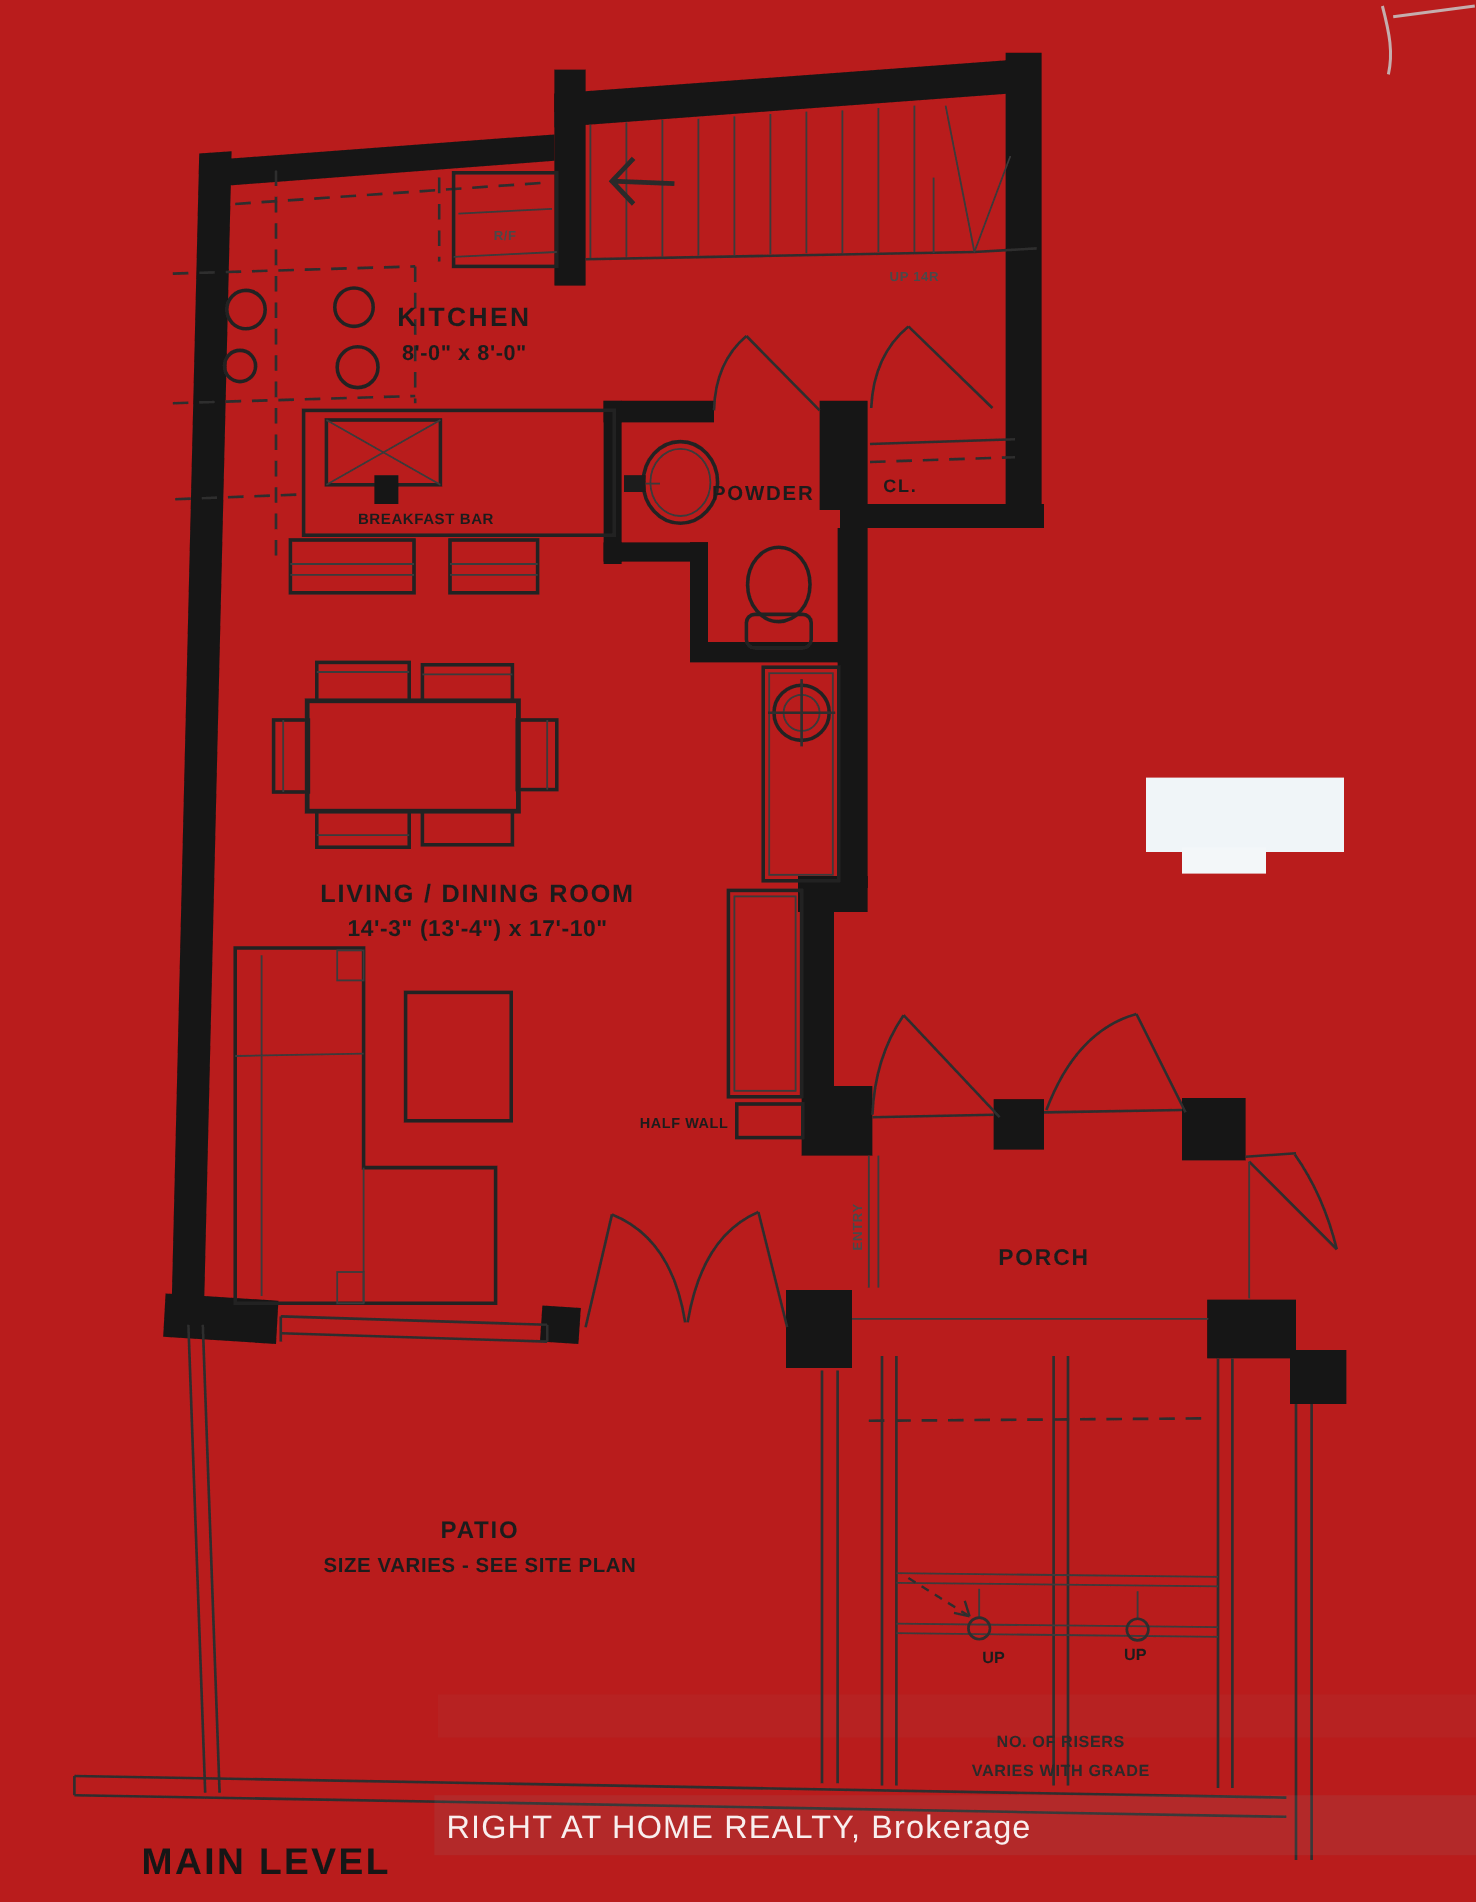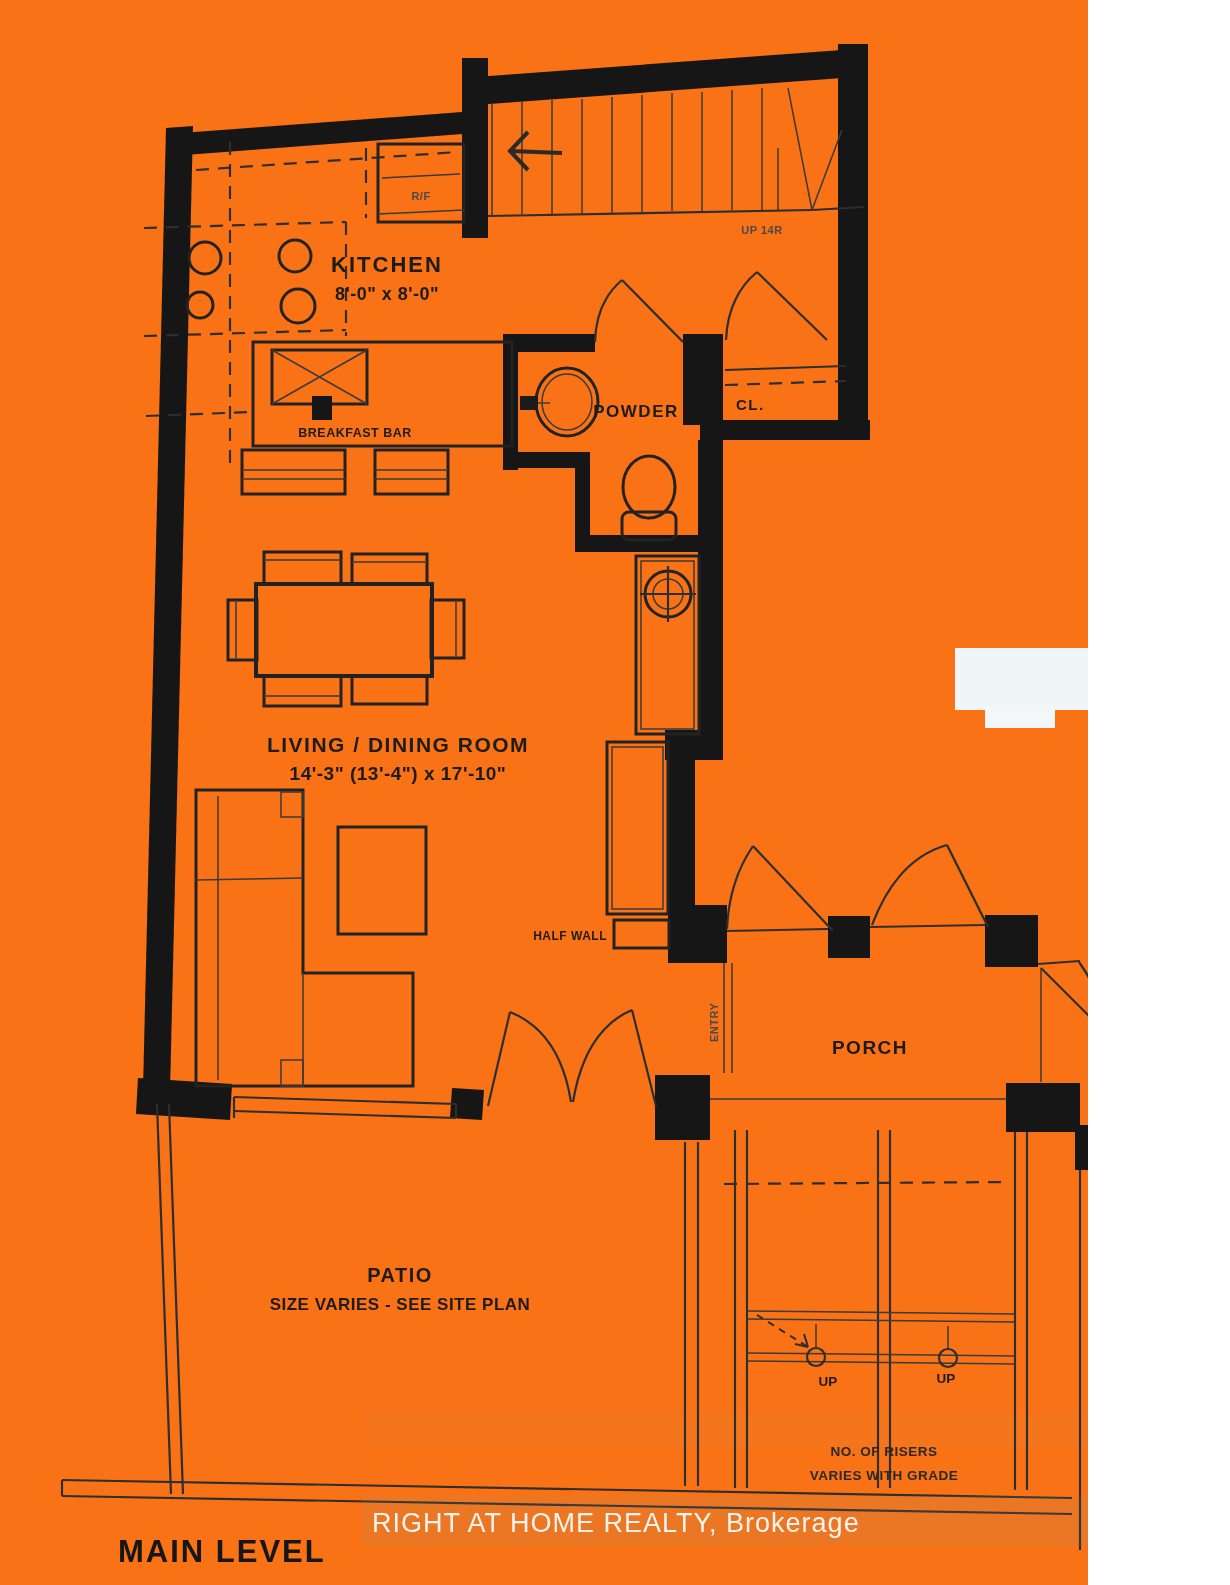--- a/index.html
+++ b/index.html
@@ -1,16 +1,16 @@
 <!DOCTYPE html>
 <html><head>
 <meta charset="utf-8">
 <style>
   html,body{margin:0;padding:0;background:#ffffff;}
-  .page{position:relative;width:1088px;height:1585px;background:#f97316;overflow:hidden;
+  .page{position:relative;width:1230px;height:1585px;background:#b91c1c;overflow:hidden;
         font-family:"Liberation Sans",sans-serif;}
   svg{position:absolute;left:0;top:0;}
   svg text{font-family:"Liberation Sans",sans-serif;font-weight:bold;fill:#1c1c1c;}
   .t-room{font-size:21px;letter-spacing:1.5px;}
   .t-dim{font-size:18px;letter-spacing:0.5px;}
   .t-big{font-size:22px;letter-spacing:2px;}
   .t-small{font-size:12.5px;letter-spacing:0.5px;}
   .t-tiny{font-size:11px;letter-spacing:0.5px;fill:#4a4a4a;}
   .t-up{font-size:13.5px;}
   .t-note{font-size:13.5px;letter-spacing:0.5px;fill:#2a2a2a;}

